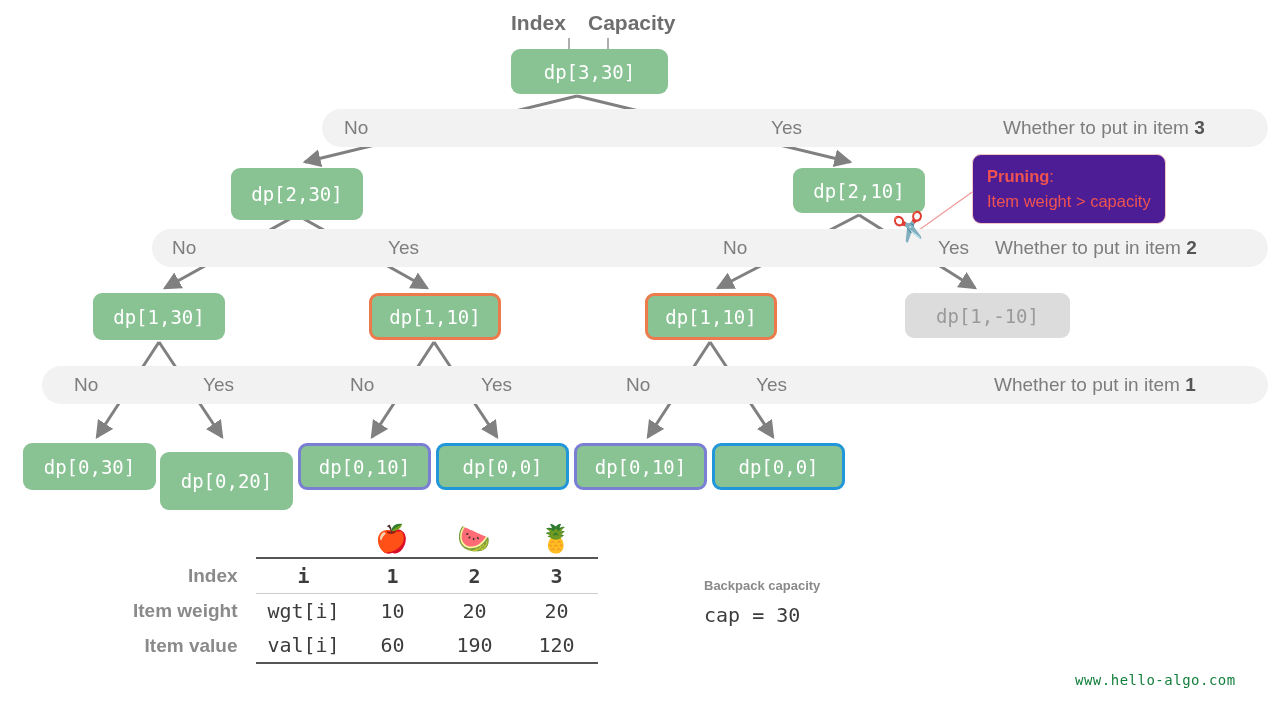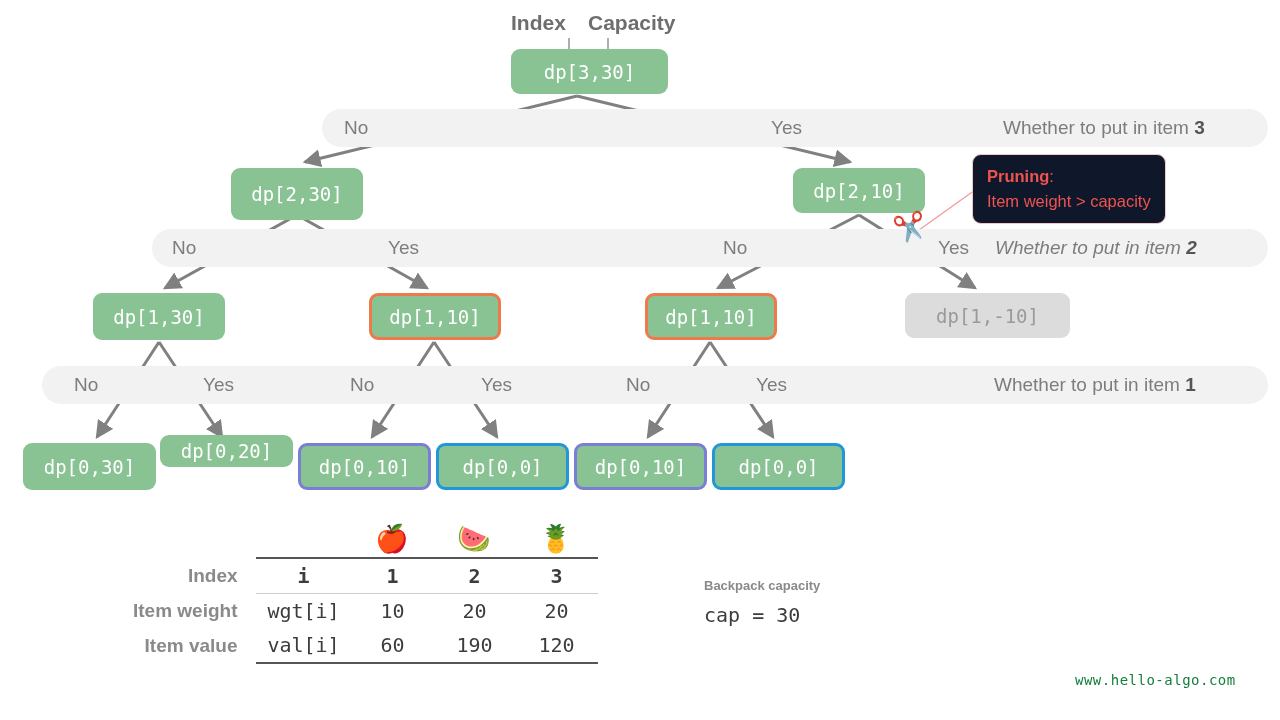--- a/index.html
+++ b/index.html
@@ -60,21 +60,21 @@
     position: absolute;
     color: #6e6e6e;
     font-size: 21px;
     font-weight: bold;
     white-space: nowrap;
   }
 
   
   .callout {
     position: absolute;
-    background: #0f172a;
+    background: #4c1d95;
     border: 1px solid #f5c6c6;
     border-radius: 9px;
     padding: 9px 14px;
     font-size: 16.5px;
     line-height: 1.5;
     color: #ef5350;
     white-space: nowrap;
     z-index: 4;
   }
   .callout b { font-weight: bold; }
@@ -174,40 +174,40 @@
   <div class="rowbar" style="left:322px; top:109px; width:946px;"></div>
   <div class="rowlabel q" style="left:344px; top:109px;">No</div>
   <div class="rowlabel q" style="left:771px; top:109px;">Yes</div>
   <div class="rowlabel title" style="left:1003px; top:109px;"><span>Whether to put in item </span><b>3</b></div>
 
   <div class="rowbar" style="left:152px; top:229px; width:1116px;"></div>
   <div class="rowlabel q" style="left:172px; top:229px;">No</div>
   <div class="rowlabel q" style="left:388px; top:229px;">Yes</div>
   <div class="rowlabel q" style="left:723px; top:229px;">No</div>
   <div class="rowlabel q" style="left:938px; top:229px;">Yes</div>
-  <div class="rowlabel title" style="left:995px; top:229px;font-style:italic;"><span>Whether to put in item </span><b>2</b></div>
+  <div class="rowlabel title" style="left:995px; top:229px;"><span>Whether to put in item </span><b>2</b></div>
 
   <div class="rowbar" style="left:42px; top:366px; width:1226px;"></div>
   <div class="rowlabel q" style="left:74px; top:366px;">No</div>
   <div class="rowlabel q" style="left:203px; top:366px;">Yes</div>
   <div class="rowlabel q" style="left:350px; top:366px;">No</div>
   <div class="rowlabel q" style="left:481px; top:366px;">Yes</div>
   <div class="rowlabel q" style="left:626px; top:366px;">No</div>
   <div class="rowlabel q" style="left:756px; top:366px;">Yes</div>
   <div class="rowlabel title" style="left:994px; top:366px;"><span>Whether to put in item </span><b>1</b></div>
 
   <div class="node" style="left:511px; top:49px;  width:157px; height:45px;">dp[3,30]</div>
   <div class="node" style="left:231px; top:168px; width:132px; height:52px;">dp[2,30]</div>
   <div class="node" style="left:793px; top:168px; width:132px; height:45px;">dp[2,10]</div>
   <div class="node" style="left:93px;  top:293px; width:132px; height:47px;">dp[1,30]</div>
   <div class="node orange" style="left:369px; top:293px; width:132px; height:47px;">dp[1,10]</div>
   <div class="node orange" style="left:645px; top:293px; width:132px; height:47px;">dp[1,10]</div>
   <div class="node gray" style="left:905px; top:293px; width:165px; height:45px;">dp[1,-10]</div>
   <div class="node" style="left:23px;  top:443px; width:133px; height:47px;">dp[0,30]</div>
-  <div class="node" style="left:160px; top:435px; width:133px; height:32px;">dp[0,20]</div>
+  <div class="node" style="left:160px; top:452px; width:133px; height:58px;">dp[0,20]</div>
   <div class="node purple" style="left:298px; top:443px; width:133px; height:47px;">dp[0,10]</div>
   <div class="node blue" style="left:436px; top:443px; width:133px; height:47px;">dp[0,0]</div>
   <div class="node purple" style="left:574px; top:443px; width:133px; height:47px;">dp[0,10]</div>
   <div class="node blue" style="left:712px; top:443px; width:133px; height:47px;">dp[0,0]</div>
 
   <div class="callout" style="left:972px; top:154px;">
     <div><b>Pruning</b><span>:</span></div>
     <div>Item weight &gt; capacity</div>
   </div>
   <div class="scissors" style="left:895px; top:212px;">✂️</div>

